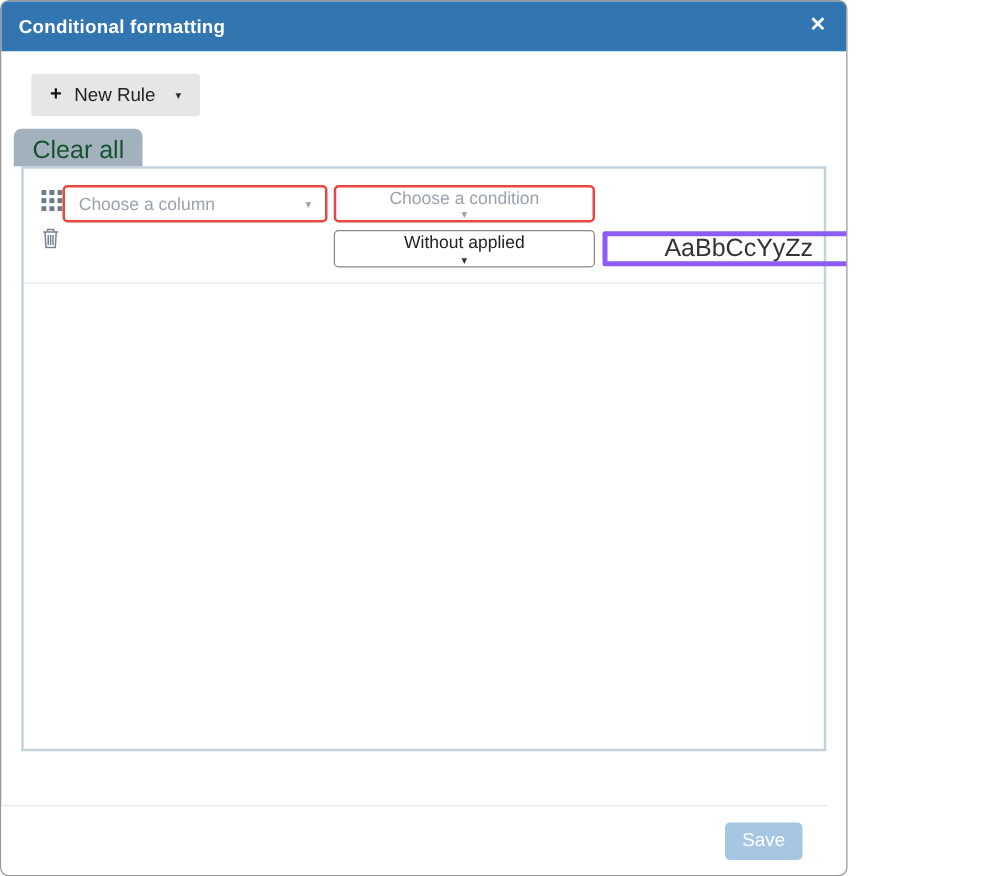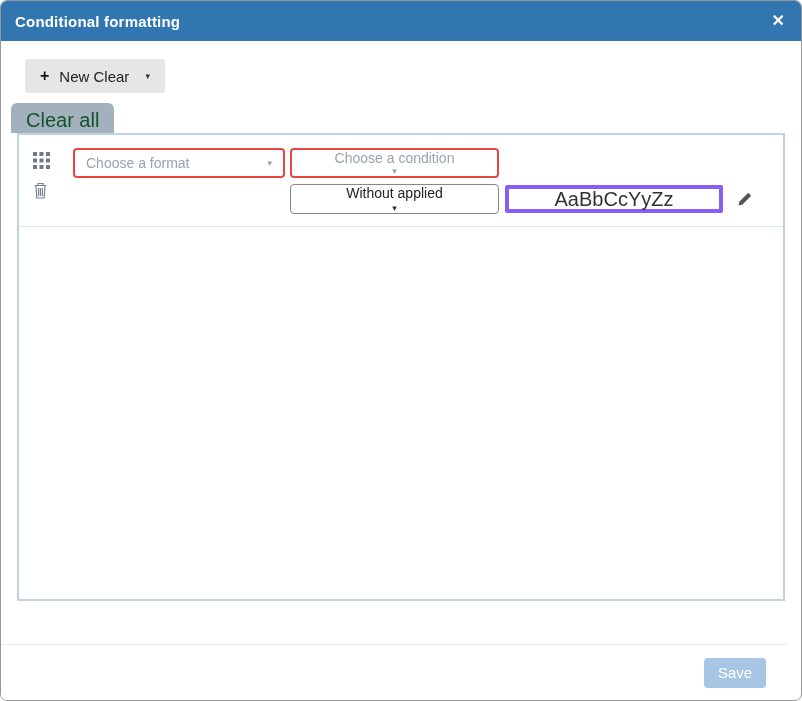--- a/index.html
+++ b/index.html
@@ -1,20 +1,20 @@
 <!DOCTYPE html>
 <html><head>
 <meta charset="utf-8">
 <style>
   * { box-sizing: border-box; margin: 0; padding: 0; }
   html, body { width: 802px; height: 701px; background: #fff; }
   body { font-family: "Liberation Sans", sans-serif; }
 
   .dialog {
-    width: 802px; height: 701px;
+    width: 678px; height: 701px;
     border: 1px solid #979797;
     border-radius: 7px;
     background: #fff;
     overflow: hidden;
     position: relative;
   }
 
   
   .titlebar {
     height: 40px;
@@ -136,21 +136,21 @@
 <div class="dialog">
 
   <div class="titlebar">
     <span class="title">Conditional formatting</span>
     <span class="close">✕</span>
   </div>
 
   <div class="toolbar">
     <button class="new-rule-btn">
       <span class="plus">+</span>
-      <span>New Clear</span>
+      <span>New Rule</span>
       <span class="caret">▾</span>
     </button>
   </div>
 
   <div class="heading-row">
     <button class="clear-all-btn">Clear all</button>
   </div>
 
   <div class="rules-box">
     <div class="rule-row">
@@ -177,21 +177,21 @@
             <path d="M5.6 6v8"></path>
               <path d="M7.5 6v8"></path>
               <path d="M9.4 6v8"></path>
           </g>
         </svg>
       </div>
 
       <div class="rule-controls">
         <div class="ctl-row1">
           <div class="select-like select-error w-col">
-            <span>Choose a format</span>
+            <span>Choose a column</span>
             <span class="sel-caret">▾</span>
           </div>
           <div class="select-like select-error w-cond">
             <span>Choose a condition</span>
             <span class="sel-caret">▾</span>
           </div>
         </div>
         <div class="ctl-row2">
           <div class="select-like select-normal w-cond">
             <span>Without applied</span>

